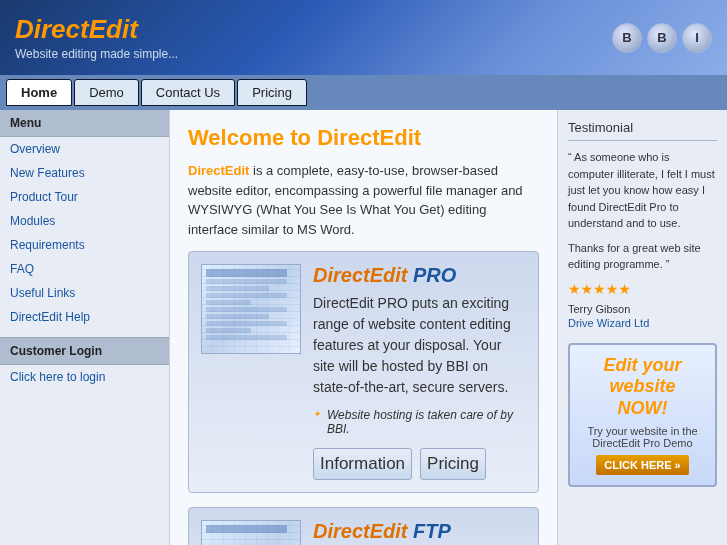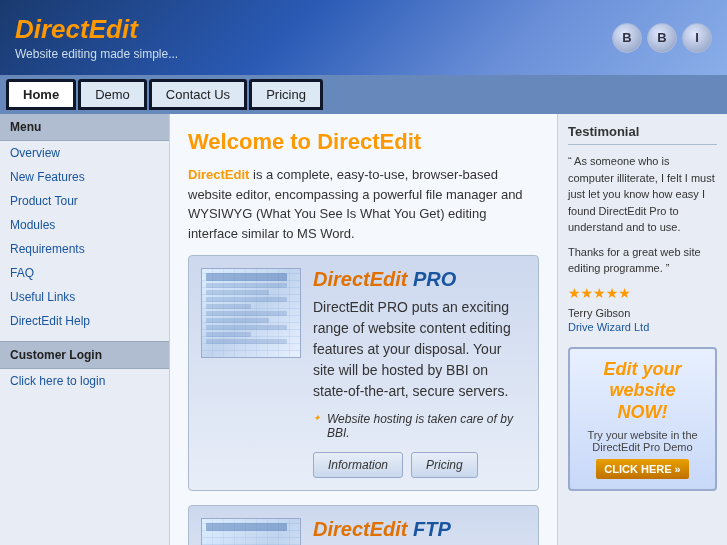--- a/index.html
+++ b/index.html
@@ -34,21 +34,21 @@
       gap: 2px;
       padding: 4px 6px;
     }
     .nav-item {
       padding: 5px 14px;
       background: #dde8f5;
       color: #222;
       font-size: 13px;
       cursor: pointer;
       border-radius: 3px 3px 0 0;
-      border: 3px solid #0f172a;
+      border: 1px solid #0f172a;
     }
     .nav-item.active { background: #fff; font-weight: bold; }
 
     
     #main-layout {
       display: flex;
       background: #eef2f8;
       min-height: 450px;
     }
 
@@ -165,40 +165,39 @@
     .feature-list li::before {
       content: "✦";
       color: #f90;
       position: absolute;
       left: 0;
       font-size: 9px;
       top: 3px;
     }
     .product-buttons { display: flex; gap: 8px; }
     .product-btn {
-      padding: 5px 14px;
+      padding: 5px 6px;
       background: linear-gradient(180deg, #e8eef8 0%, #c8d8ec 100%);
       border: 1px solid #99aacc;
-      font-size: 12px;
+      font-size: 17px;
       cursor: pointer;
       border-radius: 3px;
       color: #333;
-      font-style: italic;
     }
 
     
     #testimonial {
       width: 170px;
       flex-shrink: 0;
       background: #e8edf5;
       border-left: 1px solid #ccd;
       padding: 10px;
     }
     .testimonial-title {
-      font-weight: bold;
+      font-weight: normal;
       font-size: 13px;
       color: #333;
       border-bottom: 1px solid #aabbd0;
       padding-bottom: 5px;
       margin-bottom: 8px;
     }
     .testimonial-text {
       font-size: 11px;
       color: #333;
       line-height: 1.5;

